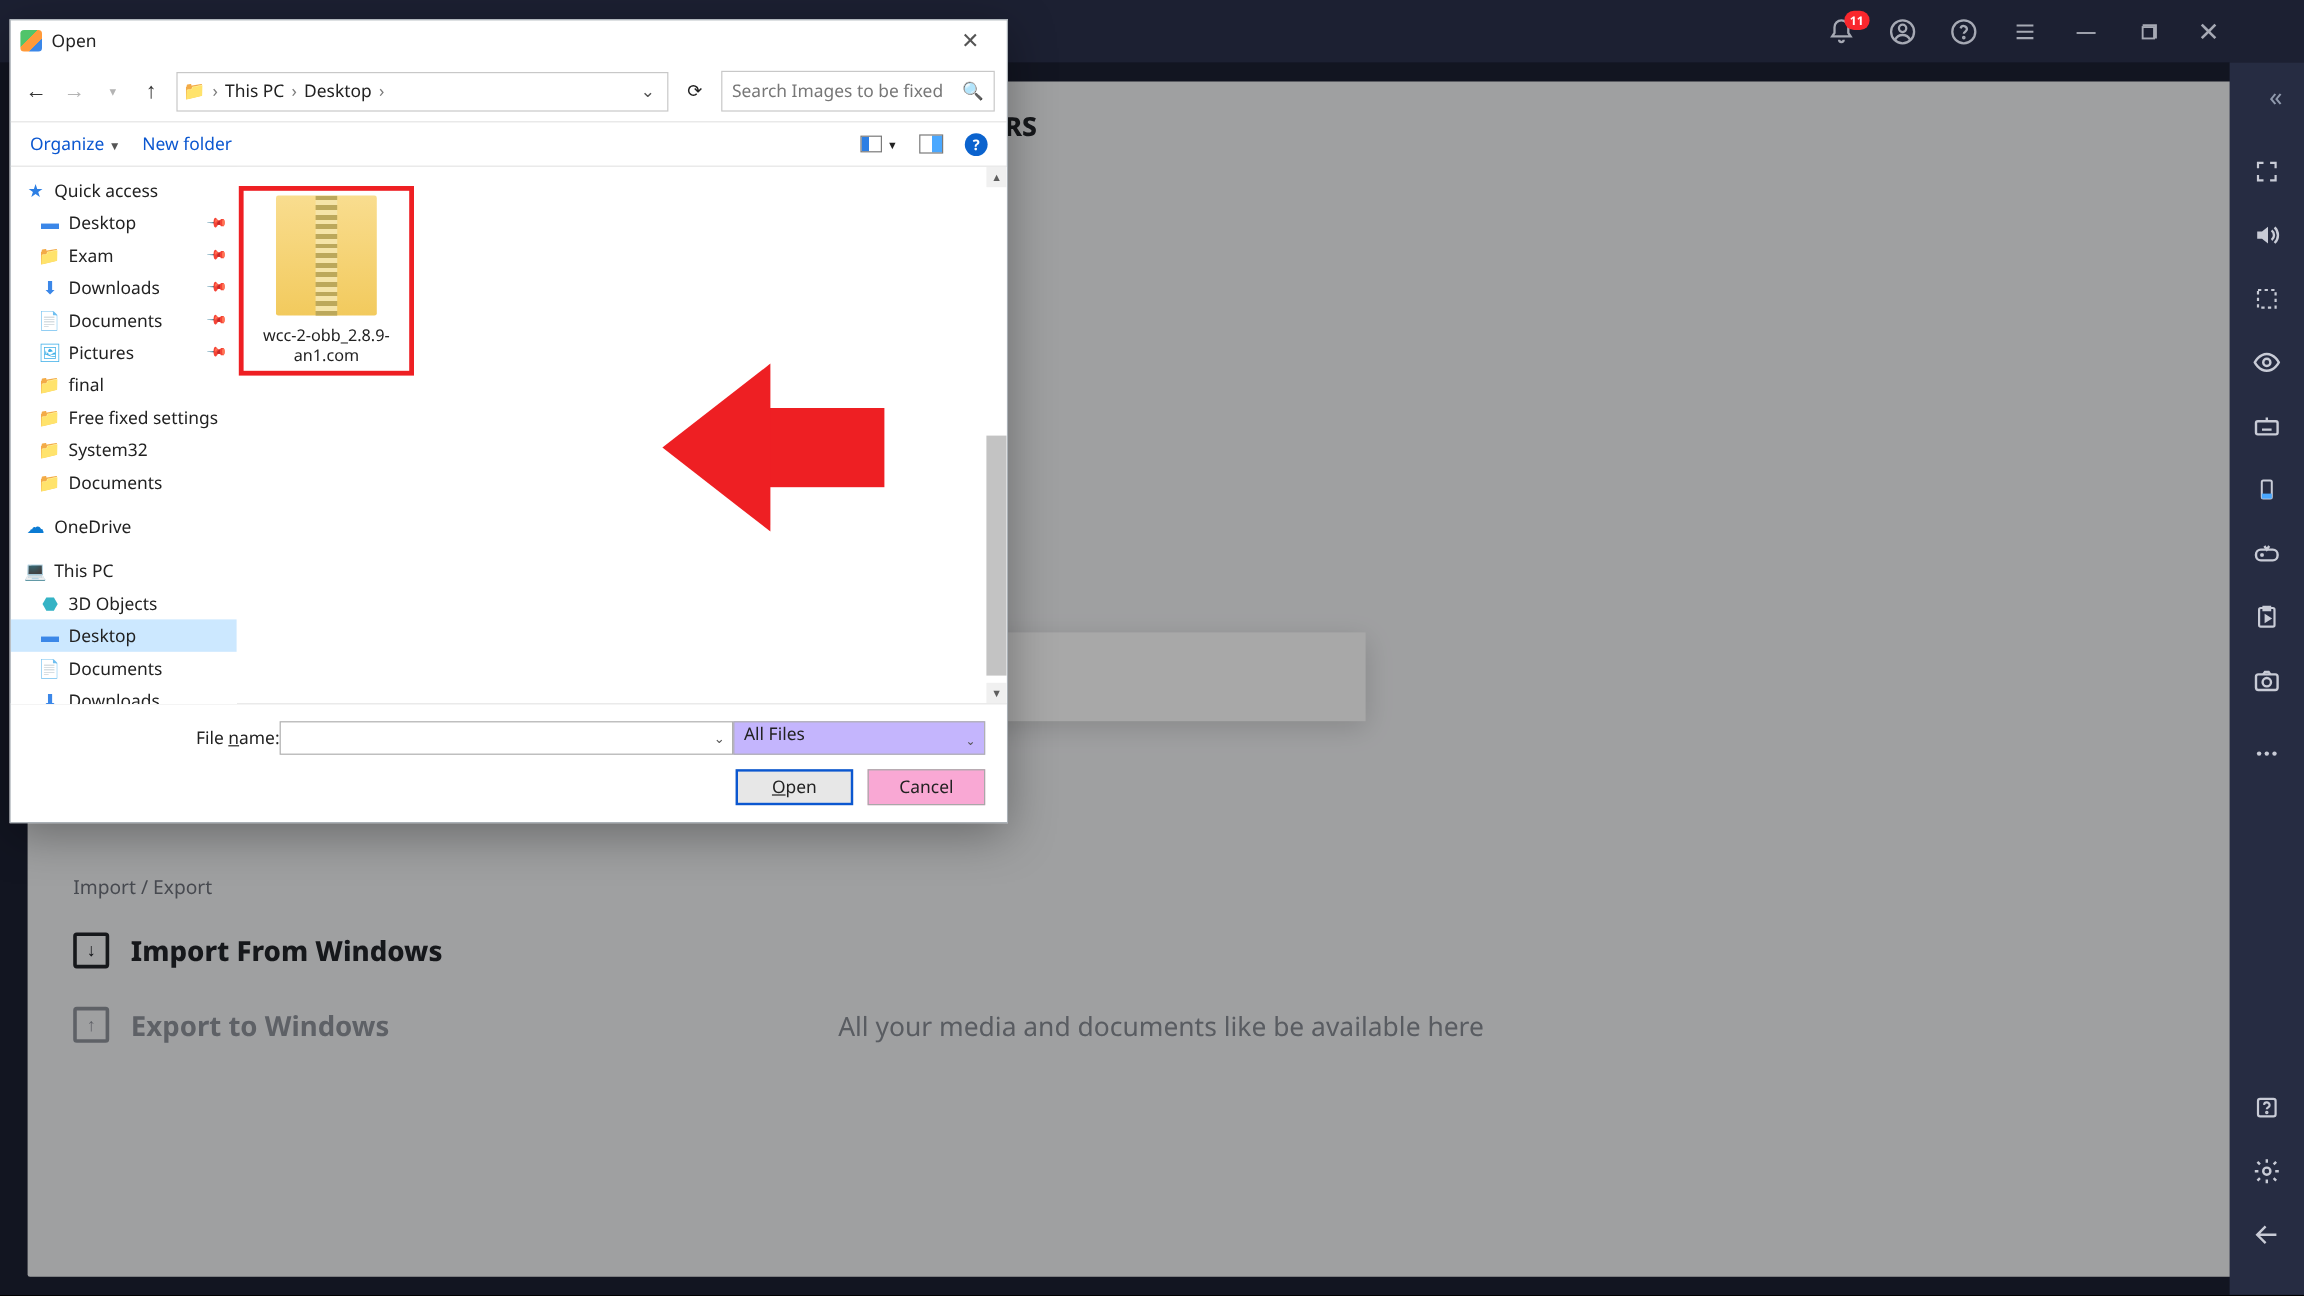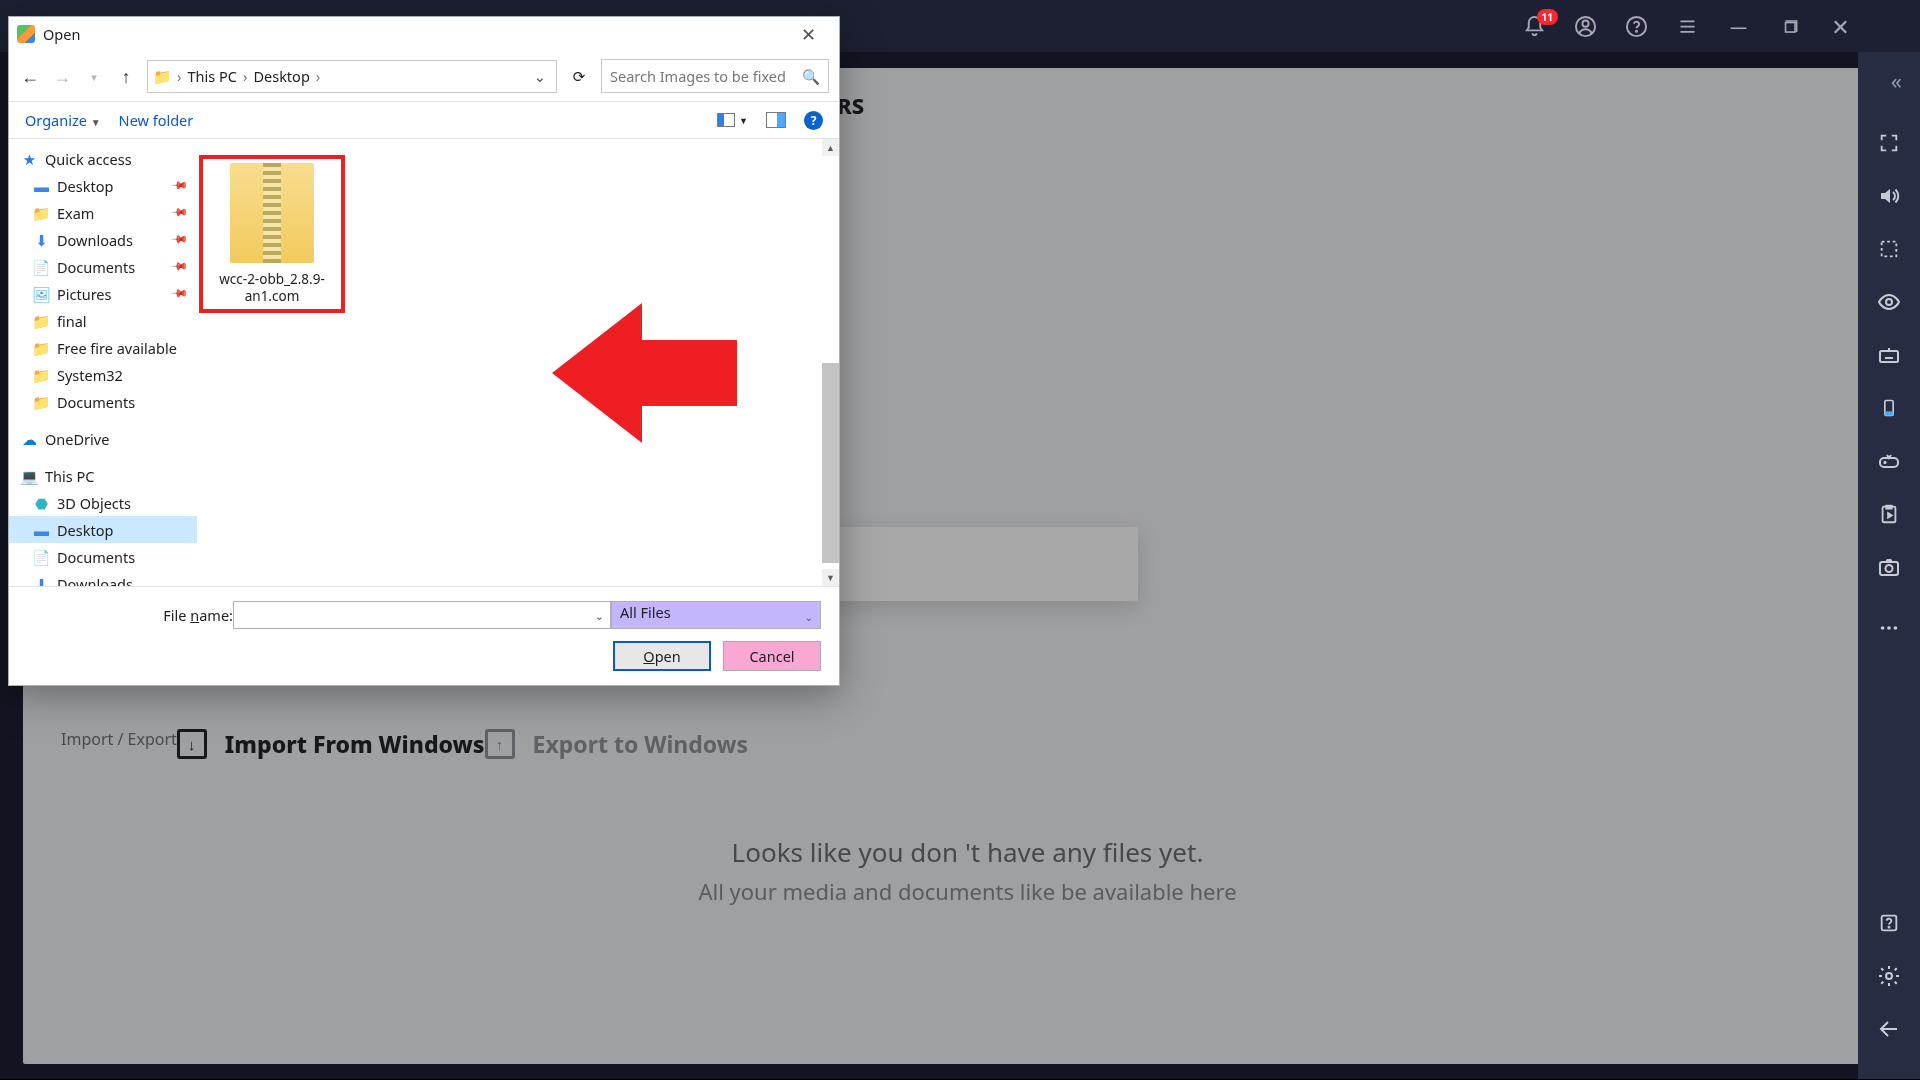--- a/index.html
+++ b/index.html
@@ -13,21 +13,21 @@
 .bs-body{flex:1;background:#1c2032;position:relative;display:flex}
 .bs-content{position:absolute;top:16px;left:23px;right:8px;bottom:15px;background:#f2f3f5;display:flex;flex-direction:column;border-radius:2px}
 .bs-overlay{position:absolute;inset:0;background:rgba(0,0,0,.34);pointer-events:none}
 .tabsrow{display:flex;gap:58px;padding:22px 0 14px 470px;font-size:22px;font-weight:800;color:#222529}
 .centerpane{flex:1;position:relative}
 .nofile-msg{position:absolute;left:50%;top:700px;transform:translateX(-50%);text-align:center}
 .nofile-msg .l1{color:#6b6e76;font-size:26px}
 .nofile-msg .l2{color:#878c94;font-size:22px;margin-top:6px}
 .white-bar{position:absolute;top:393px;left:800px;width:315px;height:74px;background:#fff;box-shadow:0 6px 22px rgba(0,0,0,.15)}
 
-.sidecol{position:absolute;left:38px;top:660px;display:flex;flex-direction:row;gap:0}
+.sidecol{position:absolute;left:38px;top:660px;display:flex;flex-direction:column;gap:0}
 .sidecol .hdr{font-size:16px;color:#6d717a;margin-bottom:26px}
 .sidecol .row{display:flex;align-items:center;gap:18px;font-size:23px;font-weight:800;color:#22252a;margin-bottom:30px}
 .sidecol .row.dis{color:#8f939c;font-weight:700}
 .sidecol .sq{width:30px;height:30px;border:3px solid currentColor;border-radius:3px;display:flex;align-items:center;justify-content:center;font-size:15px}
 
 .rightbar{position:absolute;top:0;right:0;width:62px;height:100%;background:#262c42;display:flex;flex-direction:column;align-items:center;padding-top:10px;gap:28px}
 .rightbar .ic{width:25px;height:25px;color:#c8cbd6;font-size:22px;display:flex;align-items:center;justify-content:center}
 .rightbar .dots{margin-top:8px}
 .rightbar .spacer{flex:1}
 
@@ -148,21 +148,20 @@
   <div class="bs-body">
     <div class="bs-content">
       <div class="tabsrow">
         <span>VIDEOS</span>
         <span>AUDIOS</span>
         <span>OTHERS</span>
       </div>
       <div class="centerpane">
         <div class="white-bar"></div>
         <div class="nofile-msg">
-          <div class="l1">Looks like you don 't have any files yet.</div>
           <div class="l2">All your media and documents like be available here</div>
         </div>
       </div>
       <div class="sidecol">
         <div class="hdr">Import / Export</div>
         <div class="row">
             <span class="sq">↓</span>
             <span>Import From Windows</span>
           </div>
         <div class="row dis">
@@ -331,21 +330,21 @@
             <span class="fileico pic">🖼</span>
             <span>Pictures</span>
             <span class="pin">📌</span>
           </div>
         <div class="nav-item">
             <span class="fileico folder">📁</span>
             <span>final</span>
           </div>
         <div class="nav-item">
             <span class="fileico folder">📁</span>
-            <span>Free fire available</span>
+            <span>Free fixed settings</span>
           </div>
         <div class="nav-item">
             <span class="fileico folder">📁</span>
             <span>System32</span>
           </div>
         <div class="nav-item">
             <span class="fileico folder">📁</span>
             <span>Documents</span>
           </div>
       </div>

